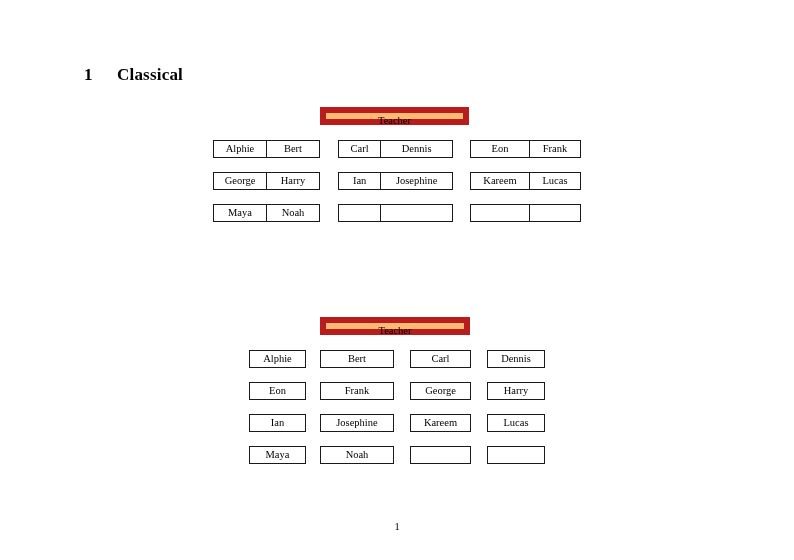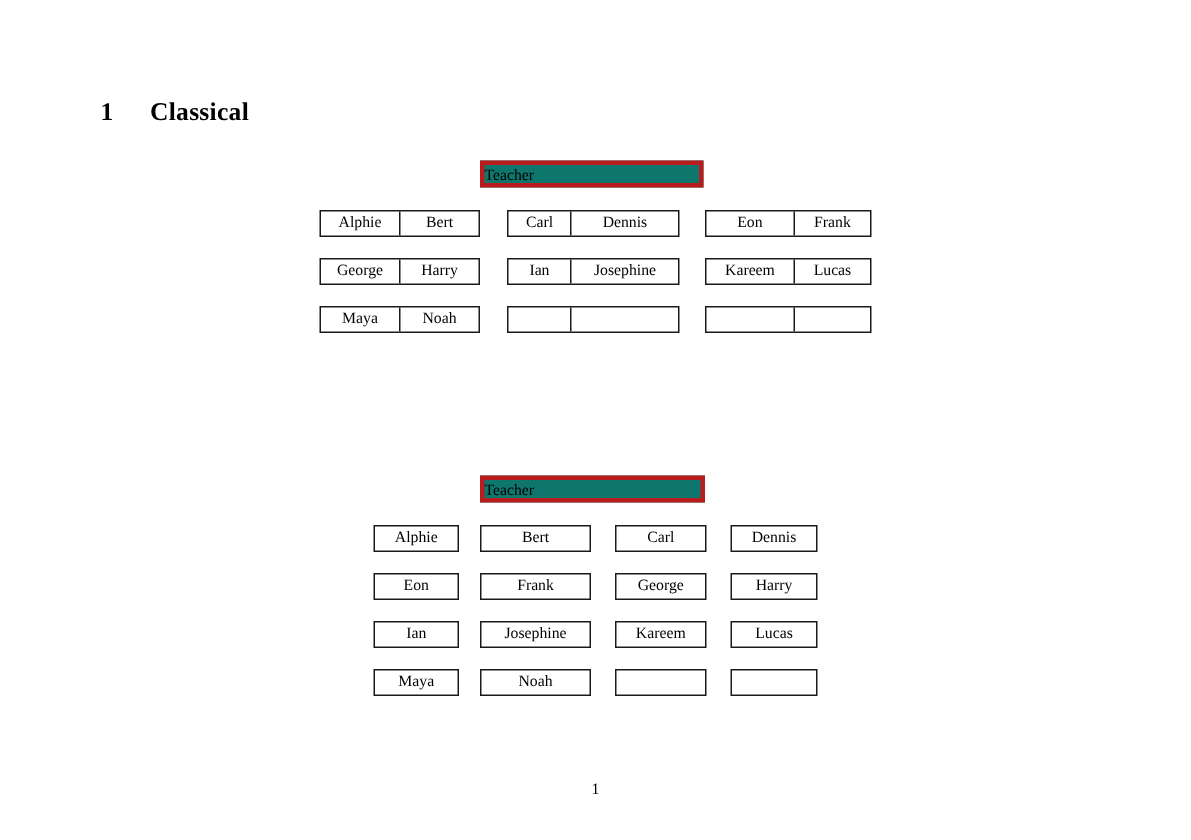--- a/index.html
+++ b/index.html
@@ -19,47 +19,47 @@
   }
 
   .page {
     position: absolute;
     inset: 0;
   }
 
   
   .section-heading {
     position: absolute;
-    left: 67px;
+    left: 84px;
     font-size: 17px;
     font-weight: bold;
     letter-spacing: 0.2px;
     white-space: nowrap;
     line-height: 1;
   }
   .section-heading .sec-num {
     display: inline-block;
     width: 33px;
   }
   .section-heading .sec-title {
     display: inline-block;
   }
   #heading-classical  { top: 66px; }
   #heading-distributed{ top: 277px; }
 
   
   .teacher-box {
     position: absolute;
     box-sizing: border-box;
-    border: 3px solid #b91c1c;
+    border: 6px solid #b91c1c;
     height: 18px;
     line-height: 16px;
-    text-align: left;
+    text-align: center;
     font-size: 10.5px;
-    background: #0f766e;
+    background: #fdba74;
   }
 
   
   .cl-group {
     position: absolute;
     box-sizing: border-box;
     border: 1px solid #1a1a1a;
     height: 18px;
     display: flex;
     background: #ffffff;

